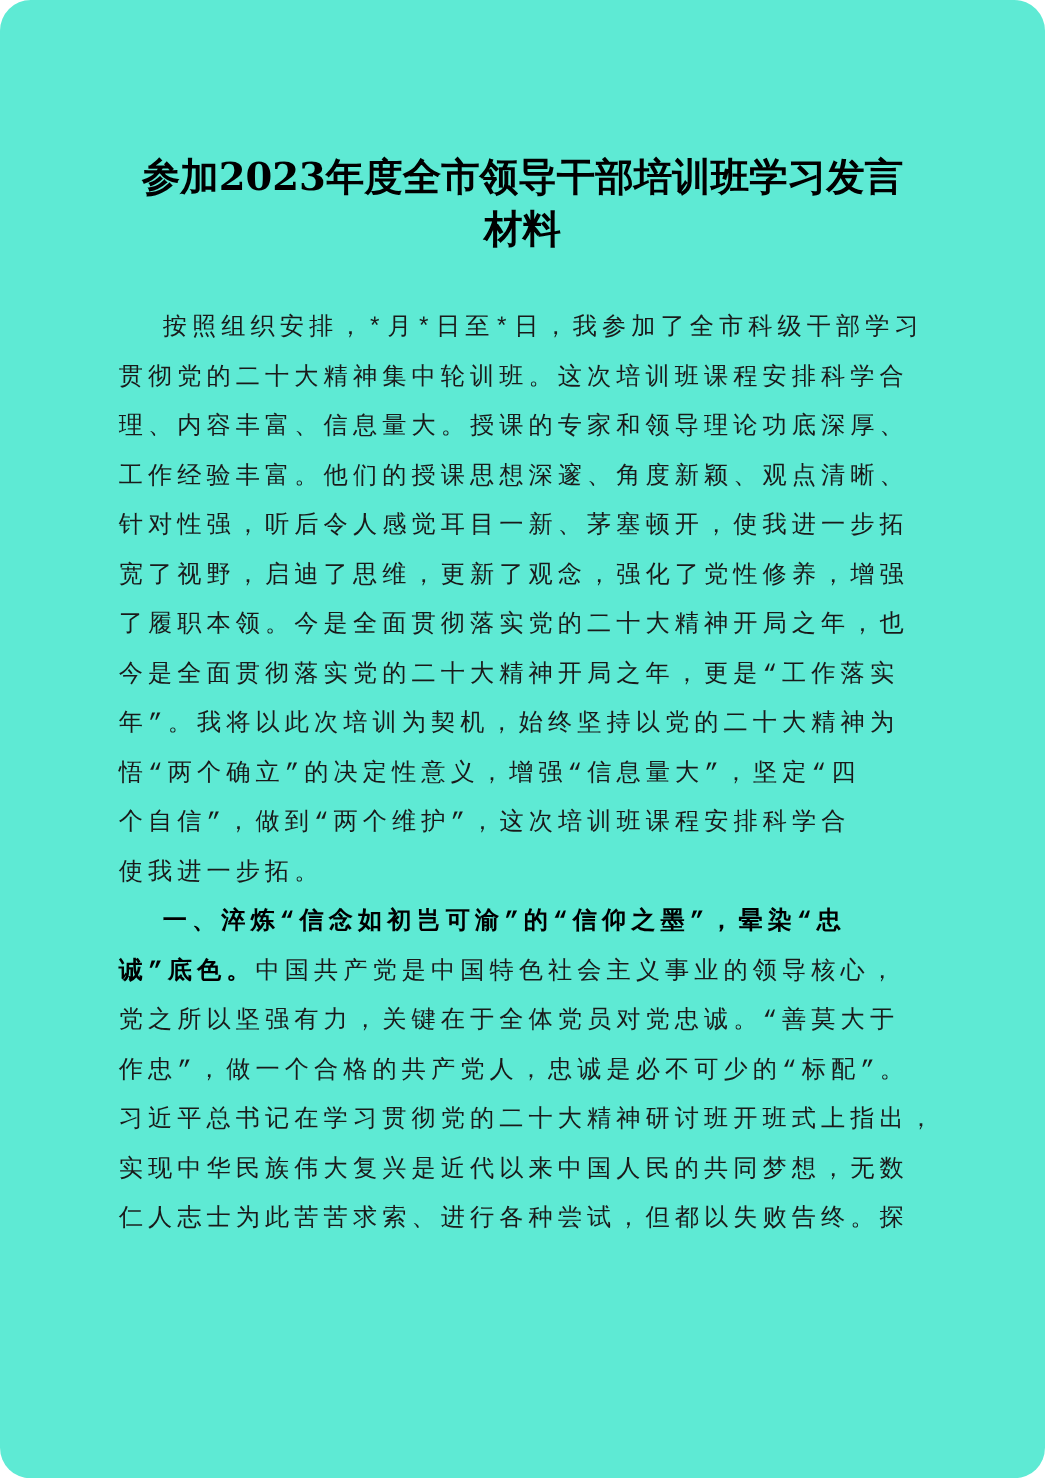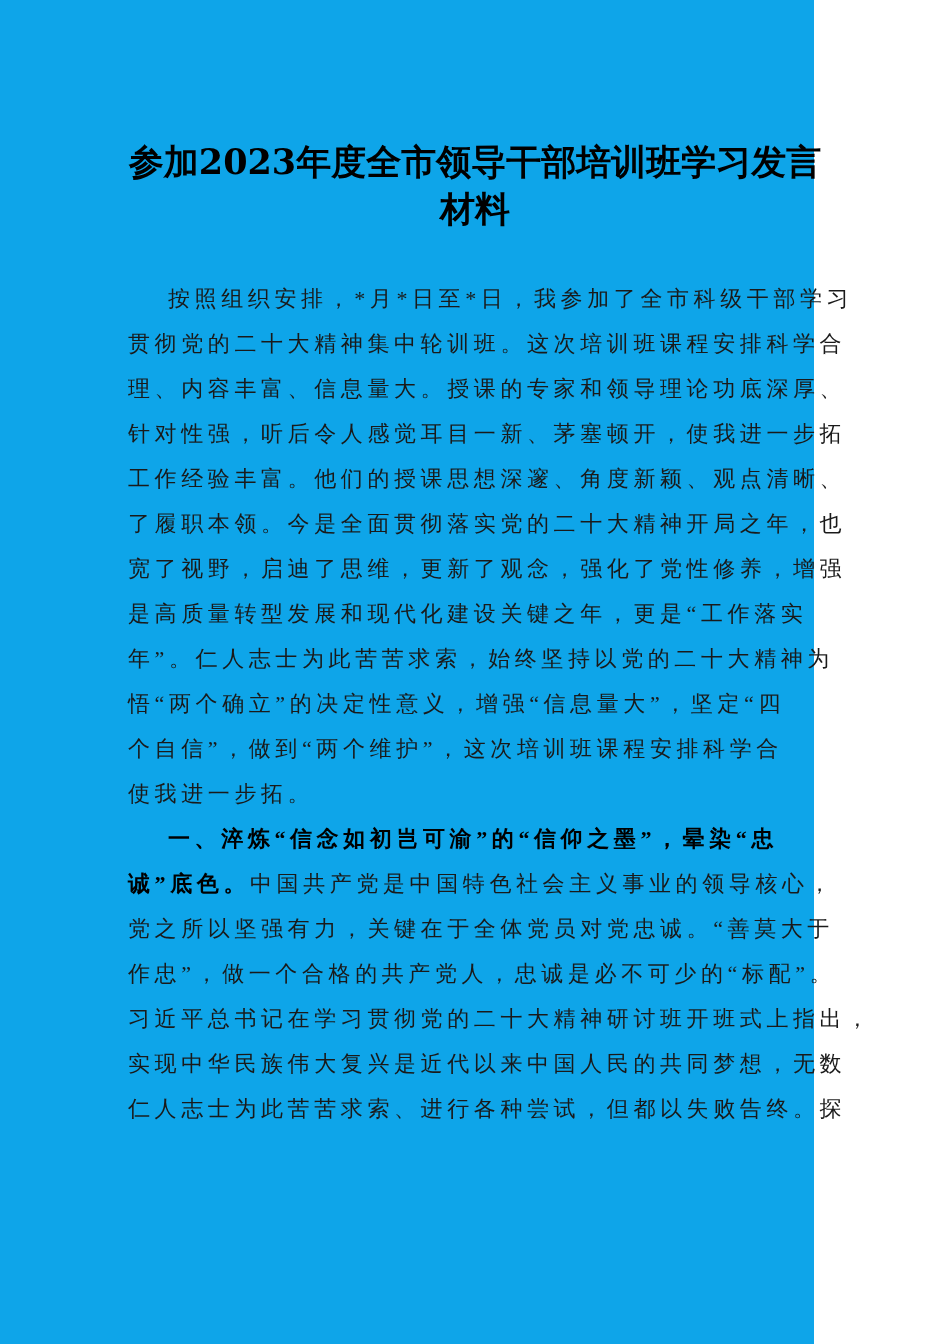--- a/index.html
+++ b/index.html
@@ -12,43 +12,44 @@
     height: 1344px;
     position: relative;
     overflow: hidden;
     font-family: "DejaVu Serif", "Liberation Serif", serif;
     color: #111111;
   }
   .page {
     position: absolute;
     left: 0;
     top: 0;
-    width: 814px;
+    width: 950px;
     height: 1344px;
-    background: #0ea5e9;
+    background: #5eead4;
+    border-radius: 28px;
   }
   .title {
     position: absolute;
     left: 110px;
     top: 138px;
     width: 730px;
     text-align: center;
     font-family: "DejaVu Serif", "Liberation Serif", serif;
     font-weight: bold;
     font-size: 35px;
     line-height: 47px;
     letter-spacing: 0px;
     color: #000000;
   }
   .body {
     position: absolute;
-    left: 128px;
+    left: 108px;
     top: 276px;
     width: 718px;
-    font-family: Liberation Serif, serif;
+    font-family: Liberation Mono, monospace;
     font-size: 22px;
     line-height: 45px;
     letter-spacing: 4.6px;
     color: #1a1a1a;
     text-align: justify;
   }
   .line {
     display: block;
     white-space: nowrap;
     height: 45px;
@@ -70,26 +71,26 @@
     <div>参加2023年度全市领导干部培训班学习发言</div>
     <div>材料</div>
   </div>
 
   <div class="body">
 
     <div>
       <span class="line indent">按照组织安排，*月*日至*日，我参加了全市科级干部学习</span>
       <span class="line">贯彻党的二十大精神集中轮训班。这次培训班课程安排科学合</span>
       <span class="line">理、内容丰富、信息量大。授课的专家和领导理论功底深厚、</span>
+      <span class="line">工作经验丰富。他们的授课思想深邃、角度新颖、观点清晰、</span>
       <span class="line">针对性强，听后令人感觉耳目一新、茅塞顿开，使我进一步拓</span>
-      <span class="line">工作经验丰富。他们的授课思想深邃、角度新颖、观点清晰、</span>
+      <span class="line">宽了视野，启迪了思维，更新了观念，强化了党性修养，增强</span>
       <span class="line">了履职本领。今是全面贯彻落实党的二十大精神开局之年，也</span>
-      <span class="line">宽了视野，启迪了思维，更新了观念，强化了党性修养，增强</span>
-      <span class="line">是高质量转型发展和现代化建设关键之年，更是“工作落实</span>
-      <span class="line">年”。仁人志士为此苦苦求索，始终坚持以党的二十大精神为</span>
+      <span class="line">今是全面贯彻落实党的二十大精神开局之年，更是“工作落实</span>
+      <span class="line">年”。我将以此次培训为契机，始终坚持以党的二十大精神为</span>
       <span class="line">悟“两个确立”的决定性意义，增强“信息量大”，坚定“四</span>
       <span class="line">个自信”，做到“两个维护”，这次培训班课程安排科学合</span>
       <span class="line">使我进一步拓。</span>
     </div>
 
     <div>
       <span class="line indent heading-bold">一、淬炼“信念如初岂可渝”的“信仰之墨”，晕染“忠</span>
       <span class="line"><span class="heading-bold">诚”底色。</span><span>中国共产党是中国特色社会主义事业的领导核心，</span></span>
       <span class="line">党之所以坚强有力，关键在于全体党员对党忠诚。“善莫大于</span>
       <span class="line">作忠”，做一个合格的共产党人，忠诚是必不可少的“标配”。</span>

